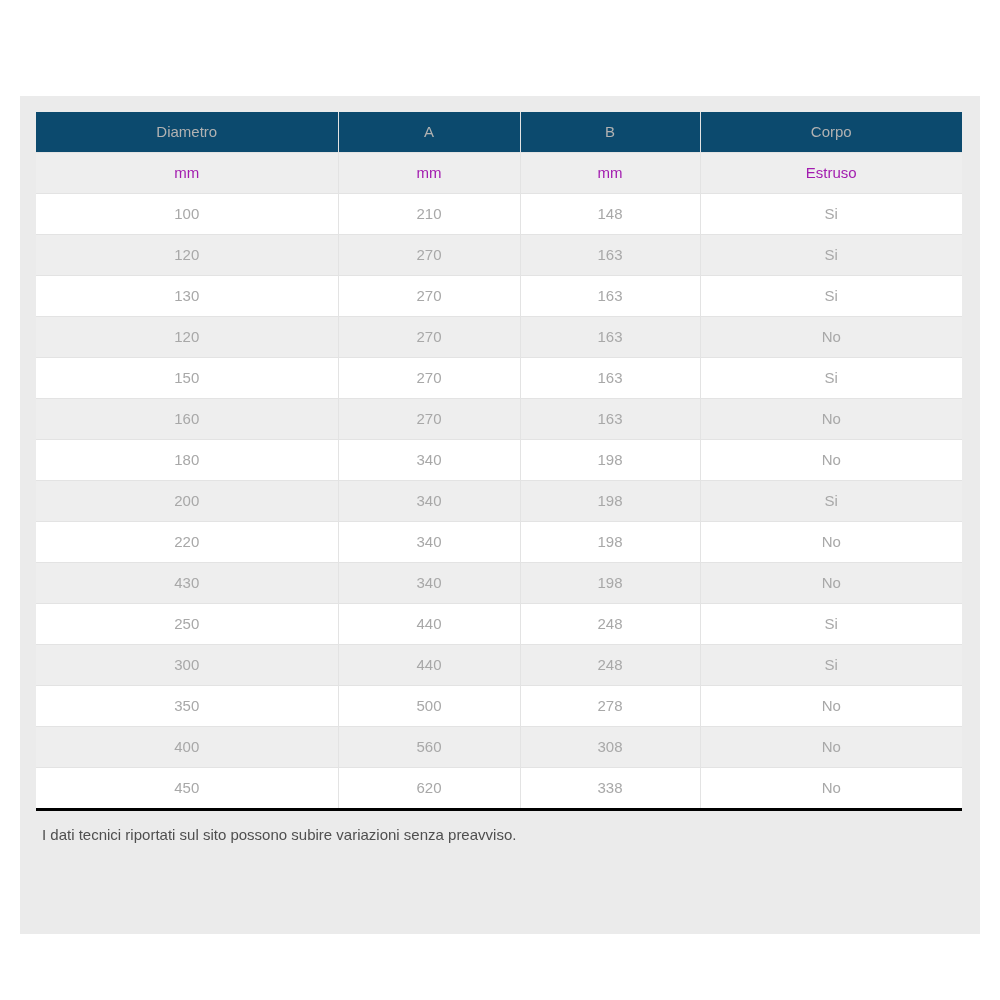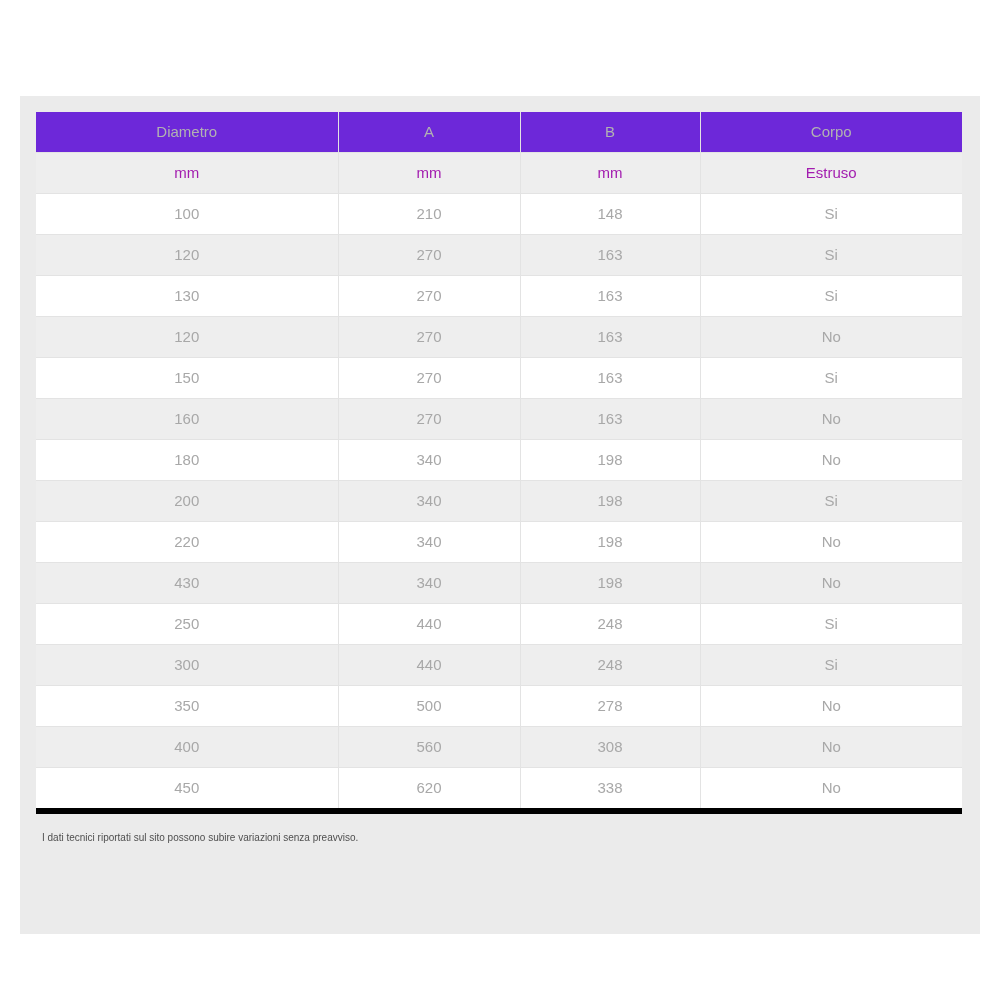--- a/index.html
+++ b/index.html
@@ -67,45 +67,45 @@
     overflow: hidden;
     white-space: nowrap;
   }
 
   table.spec-table th:last-child,
   table.spec-table td:last-child {
     border-right: none;
   }
 
   table.spec-table thead tr.head-row th {
-    background: #6d28d9;
+    background: #0c4a6e;
     color: #b2b2b2;
     font-size: 15px;
   }
 
   table.spec-table thead tr.unit-row td {
     background: #eeeeee;
     color: #a21caf;
     font-size: 15px;
   }
 
   table.spec-table tbody tr:nth-child(odd) td {
     background: #ffffff;
   }
   table.spec-table tbody tr:nth-child(even) td {
     background: #eeeeee;
   }
 
   table.spec-table tbody tr:last-child td {
-    border-bottom: 6px solid #000000;
+    border-bottom: 3px solid #000000;
     text-align: center;
   }
 
   .footnote {
-    font-size: 10px;
+    font-size: 15px;
     line-height: 20px;
     color: #4f4f4f;
     padding: 14px 0 0 6px;
     font-family: "Liberation Sans", sans-serif;
   }
 </style>
 </head>
 <body>
 
 <div class="page">

